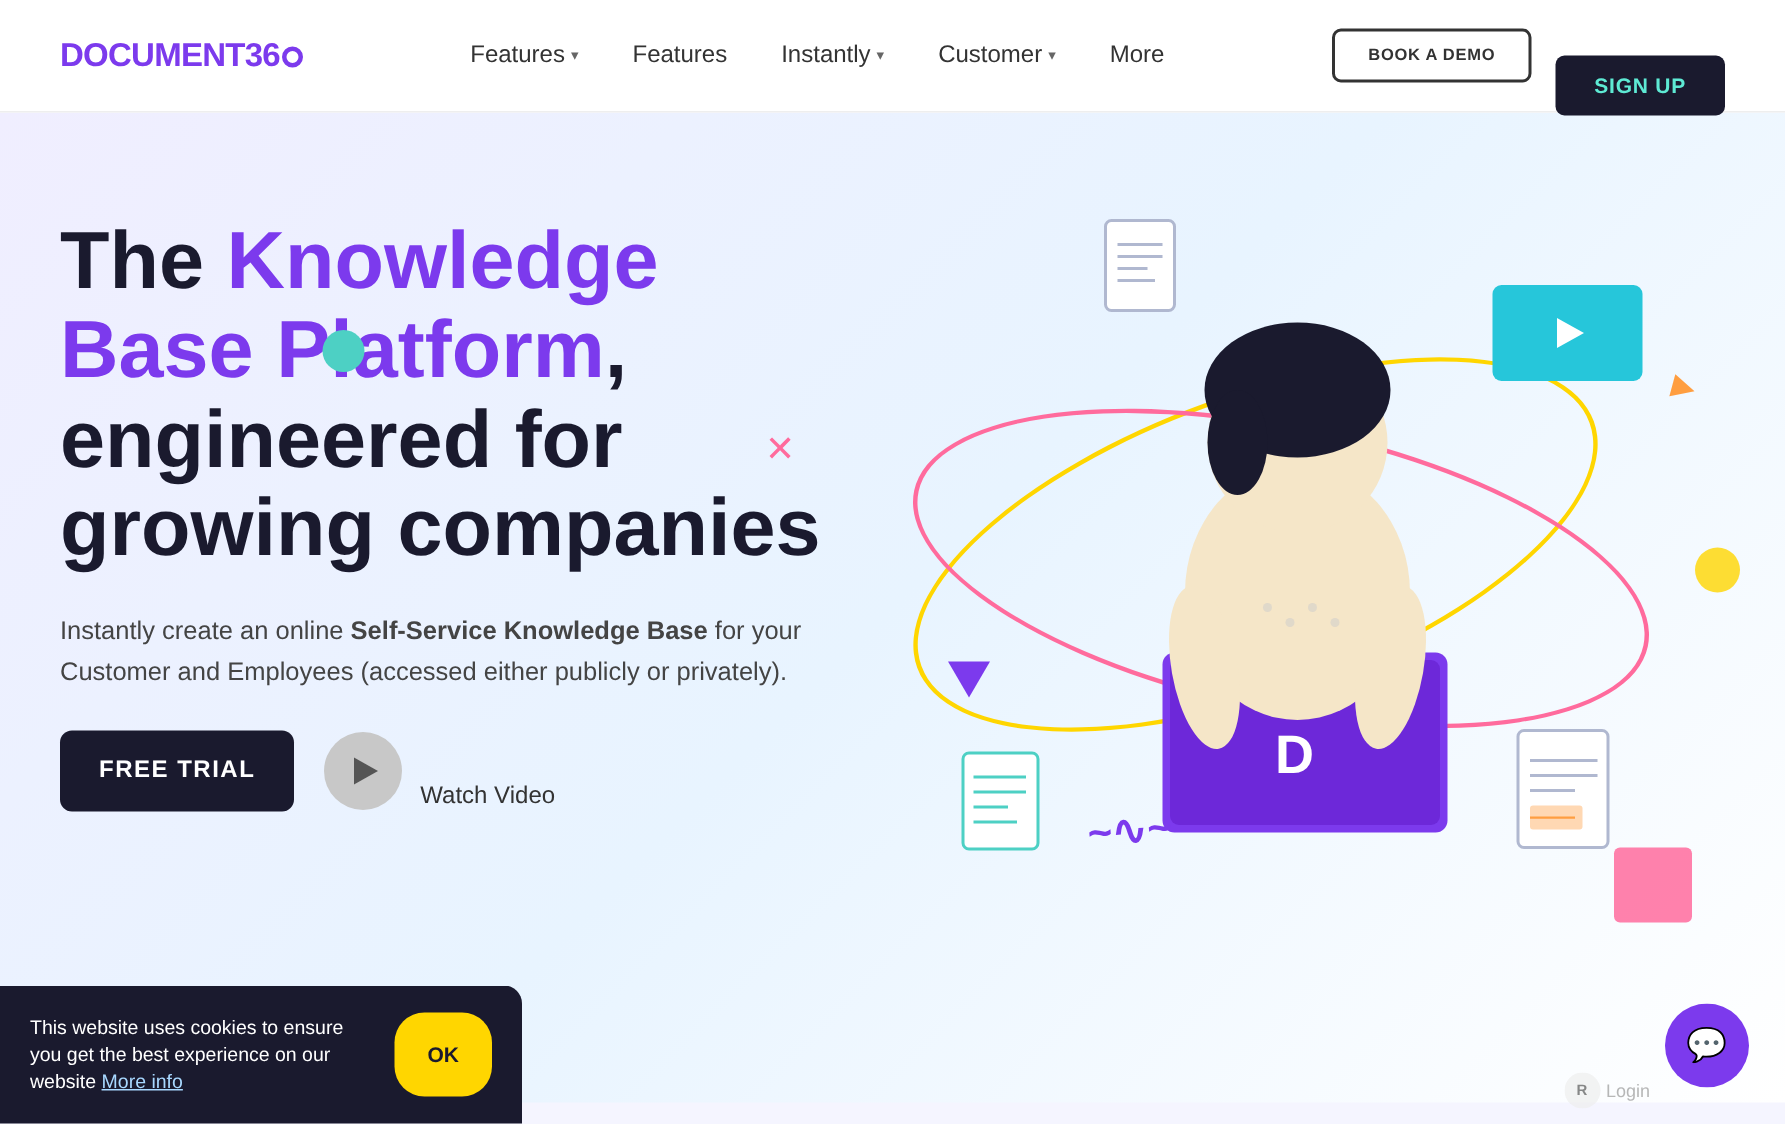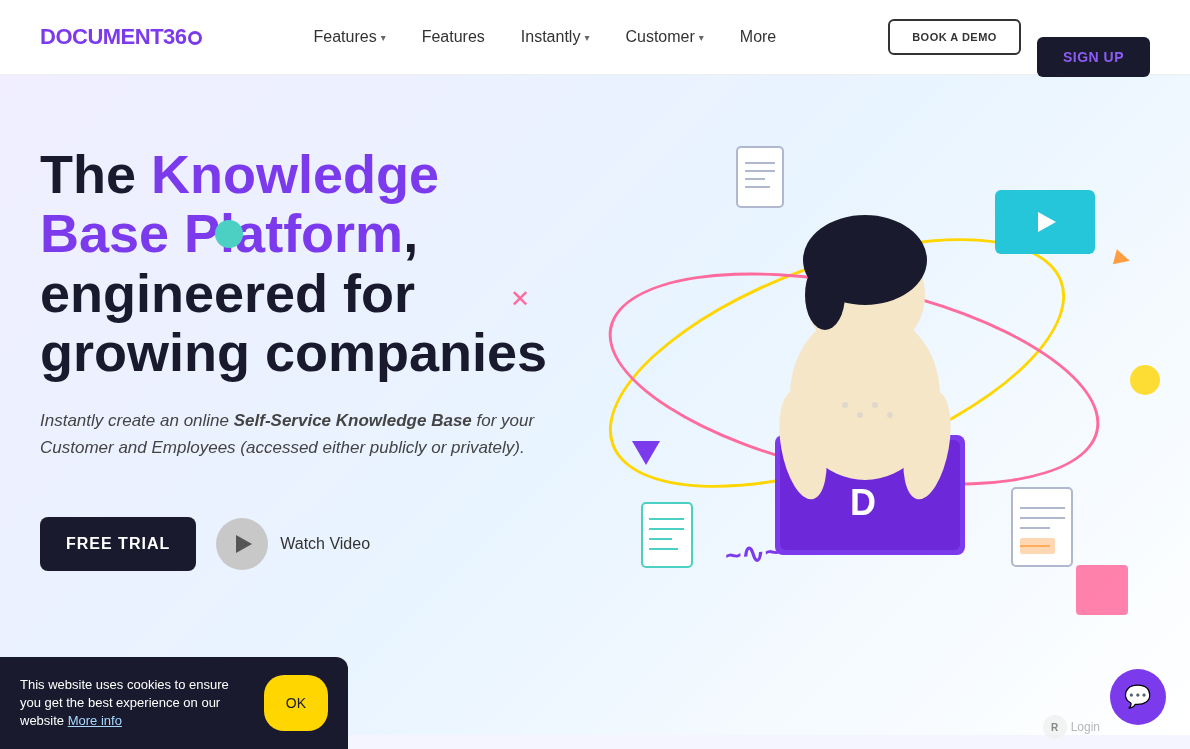--- a/index.html
+++ b/index.html
@@ -20,50 +20,50 @@
     .nav-link { font-size: 16px; color: #333; text-decoration: none; cursor: pointer; display: flex; align-items: center; gap: 4px; }
     .nav-caret { font-size: 10px; color: #666; }
 
     .nav-actions { display: flex; align-items: center; gap: 16px; }
     .btn-book-demo {
       border: 2px solid #333; color: #333; background: transparent;
       padding: 10px 22px; border-radius: 6px; font-size: 11px; font-weight: 700;
       cursor: pointer; letter-spacing: 0.5px;
     }
     .btn-sign-up {
-      background: #1a1a2e; color: #8b5cf6;
+      background: #1a1a2e; color: #5eead4;
       padding: 12px 26px; border-radius: 6px; font-size: 14px; font-weight: 700;
       cursor: pointer; border: none; letter-spacing: 0.5px; margin-top: 39px;
     }
 
     
     .hero {
       display: flex; align-items: flex-start;
       padding: 60px 40px 40px 40px;
       min-height: 660px;
       background: linear-gradient(135deg, #f0eeff 0%, #e8f4ff 50%, #fff 100%);
       position: relative; overflow: hidden;
     }
 
     .hero-left { max-width: 540px; flex: 0 0 auto; padding-top: 10px; }
 
     .hero-title { font-size: 54px; font-weight: 900; line-height: 1.1; color: #1a1a2e; margin-bottom: 24px; }
     .hero-title .purple { color: #7c3aed; }
 
-    .hero-desc { font-size: 17px; color: #444; line-height: 1.6; max-width: 500px; margin-bottom: 56px; font-style: italic; }
+    .hero-desc { font-size: 17px; color: #444; line-height: 1.6; max-width: 500px; margin-bottom: 26px; }
     .hero-desc .bold { font-weight: 700; }
 
     .hero-buttons { display: flex; align-items: center; gap: 20px; }
     .btn-free-trial {
       background: #1a1a2e; color: #fff;
       padding: 18px 26px; border-radius: 8px; font-size: 16px; font-weight: 800;
       cursor: pointer; border: none; letter-spacing: 1px;
     }
     .btn-watch-video {
-      display: flex; align-items: center; gap: 12px;
+      display: flex; align-items: flex-end; gap: 12px;
       background: transparent; border: none; cursor: pointer; font-size: 16px; color: #333;
     }
     .play-circle {
       width: 52px; height: 52px; border-radius: 50%;
       background: #c8c8c8;
       display: flex; align-items: center; justify-content: center;
     }
     .play-icon { width: 0; height: 0; border-top: 9px solid transparent; border-bottom: 9px solid transparent; border-left: 16px solid #555; margin-left: 4px; }
 
     
@@ -112,21 +112,21 @@
       width: 348px;
       background: #1a1a2e; color: #fff;
       padding: 18px 20px; border-radius: 0 12px 0 0;
       display: flex; align-items: center; justify-content: space-between; gap: 12px;
       z-index: 100;
     }
     .cookie-text { font-size: 13px; line-height: 1.4; flex: 1; }
     .cookie-text .more-info { color: #a8d8ff; cursor: pointer; text-decoration: underline; }
     .btn-ok {
       background: #ffd600; color: #1a1a2e; border: none; border-radius: 20px;
-      padding: 20px 22px; font-size: 14px; font-weight: 400; cursor: pointer; white-space: nowrap;
+      padding: 20px 22px; font-size: 14px; font-weight: 700; cursor: pointer; white-space: nowrap;
     }
 
     
     .chat-bubble {
       position: fixed; bottom: 24px; right: 24px;
       width: 56px; height: 56px; border-radius: 50%; background: #7c3aed;
       display: flex; align-items: center; justify-content: center; cursor: pointer;
       z-index: 100;
     }
     .chat-icon { font-size: 22px; color: #fff; }

